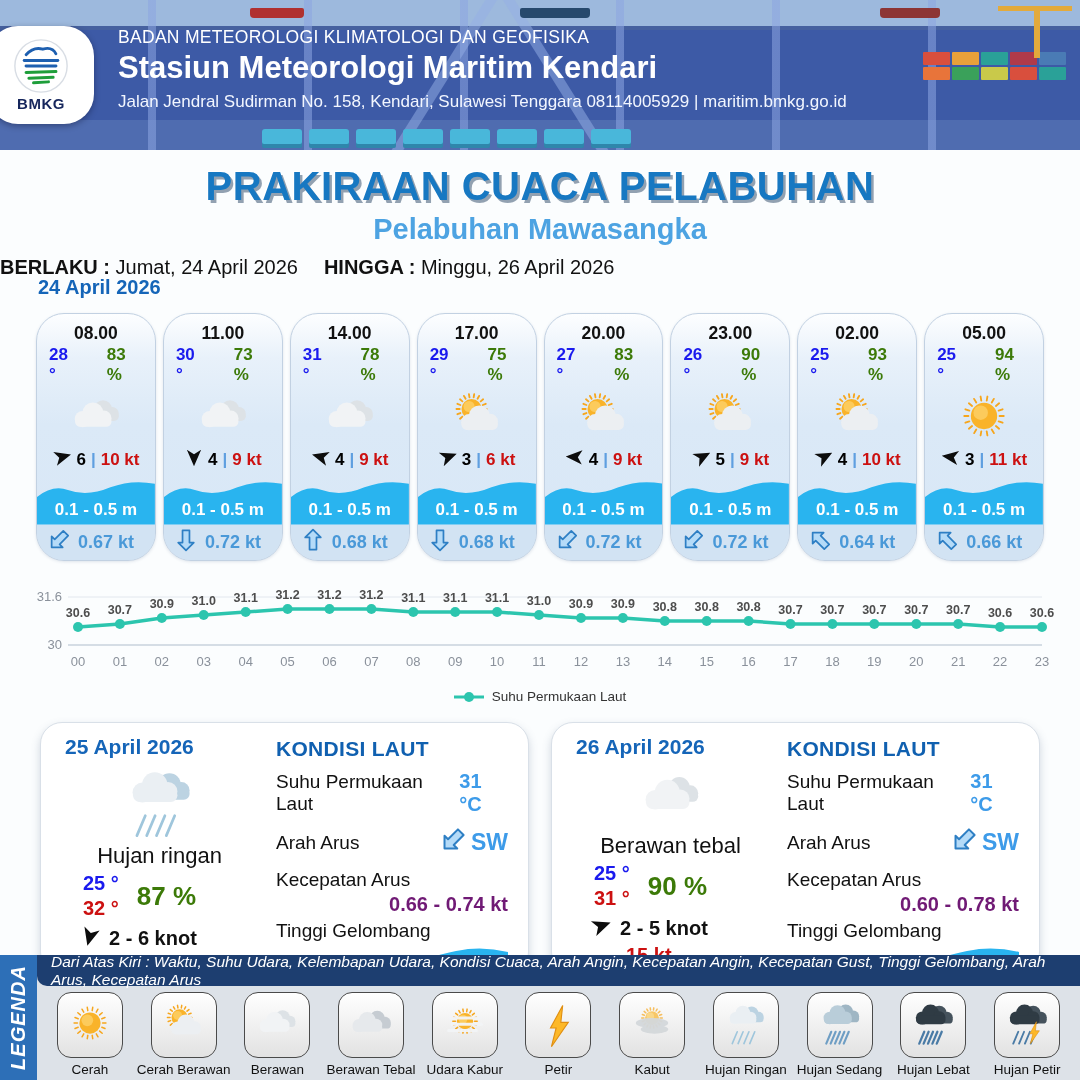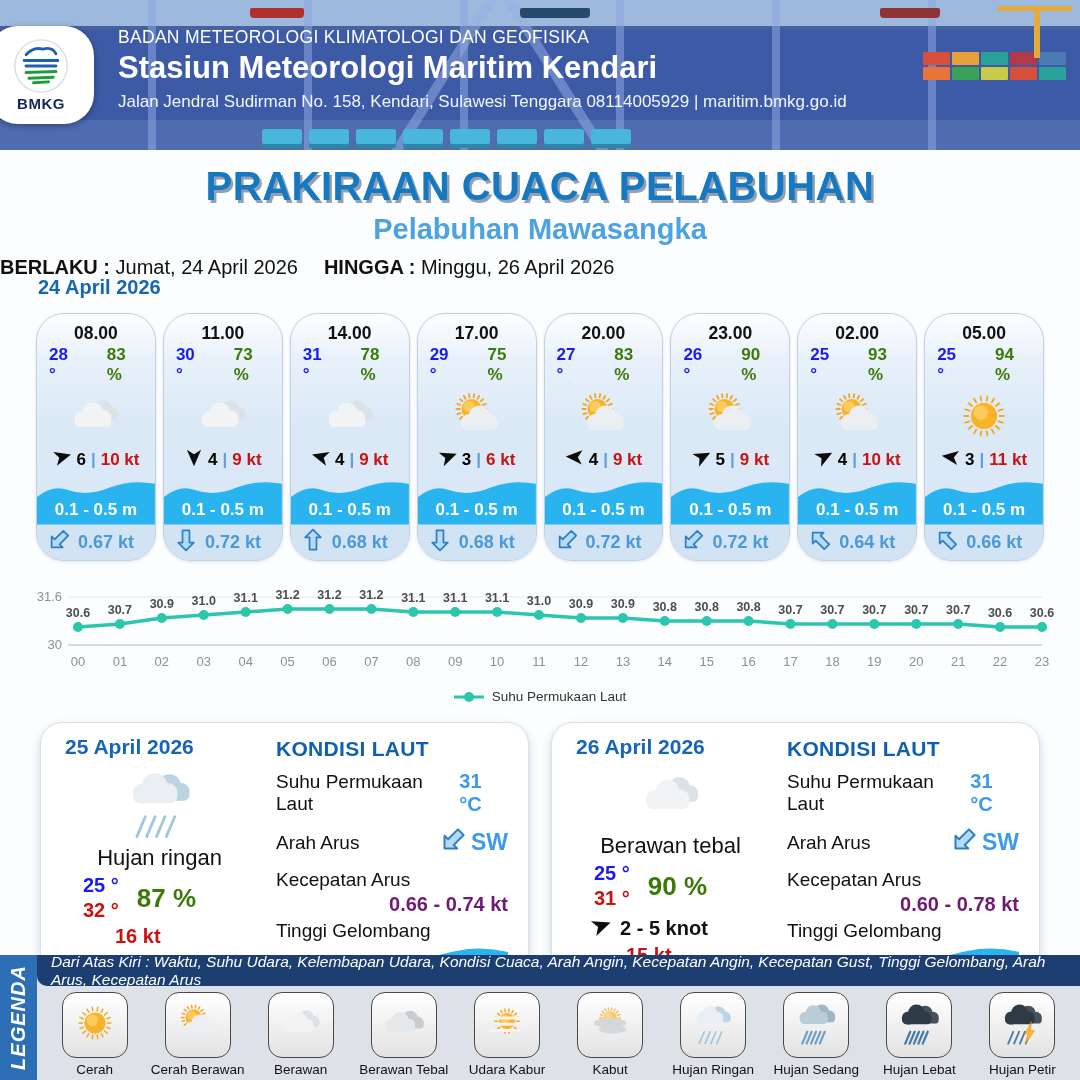--- a/index.html
+++ b/index.html
@@ -709,20 +709,26 @@
             </svg>
           </div>
         <div class="day-cond">Hujan ringan</div>
         <div class="day-temps">
           <div class="day-tcol">
             <span class="t-min">25 °</span>
             <span class="t-max">32 °</span>
           </div>
           <div class="day-hum">87 %</div>
         </div>
+        <div class="day-wind">
+          <span><svg width="22" height="22" viewBox="-14 -14 28 28">
+                <polygon points="13,0 -10,-10 -4,0 -10,10" fill="#0d0d0d" transform="rotate(105)"></polygon>
+              </svg></span>
+          <span>2 - 6 knot</span>
+        </div>
         <div class="day-gust">16 kt</div>
       </div>
       <div class="day-sea">
         <div class="sea-title">KONDISI LAUT</div>
         <div class="sea-row">
           <span>Suhu Permukaan Laut</span>
           <span class="sea-val">31 °C</span>
         </div>
         <div class="sea-row">
           <span>Arah Arus</span>
@@ -956,20 +962,28 @@
                 <g stroke="#f3f5f7" stroke-width="5" stroke-linecap="round" opacity="0.95">
                   <line x1="-24" y1="-8" x2="24" y2="-8"></line>
                   <line x1="-20" y1="2" x2="26" y2="2"></line>
                   <line x1="-26" y1="12" x2="18" y2="12"></line>
                 </g>
               </svg></span>
       </div>
       <div class="legend-label">Udara Kabur</div>
     </div>
 
+    <div class="legend-item">
+      <div class="legend-box">
+        <span><svg width="50" height="50" viewBox="-40 -40 80 80">
+                <polygon transform="translate(0,2) scale(1.5)" points="5,-20 -8,4 -2,4 -7,24 11,-2 3,-2" fill="#fdb827" stroke="#e08f12" stroke-width="1.2"></polygon>
+              </svg></span>
+      </div>
+      <div class="legend-label">Petir</div>
+    </div>
 
     <div class="legend-item">
       <div class="legend-box">
         <span><svg width="50" height="50" viewBox="-40 -40 80 80">
                 <g opacity="0.7">
                   <line x1="13.0" y1="-8.0" x2="16.5" y2="-8.0" stroke="#f6a61d" stroke-width="2.4" stroke-linecap="round"></line>
                   <line x1="12.2" y1="-3.6" x2="15.5" y2="-2.4" stroke="#f6a61d" stroke-width="2.4" stroke-linecap="round"></line>
                   <line x1="9.9" y1="0.3" x2="12.6" y2="2.6" stroke="#f6a61d" stroke-width="2.4" stroke-linecap="round"></line>
                   <line x1="6.5" y1="3.2" x2="8.3" y2="6.3" stroke="#f6a61d" stroke-width="2.4" stroke-linecap="round"></line>
                   <line x1="2.3" y1="4.8" x2="2.9" y2="8.2" stroke="#f6a61d" stroke-width="2.4" stroke-linecap="round"></line>

